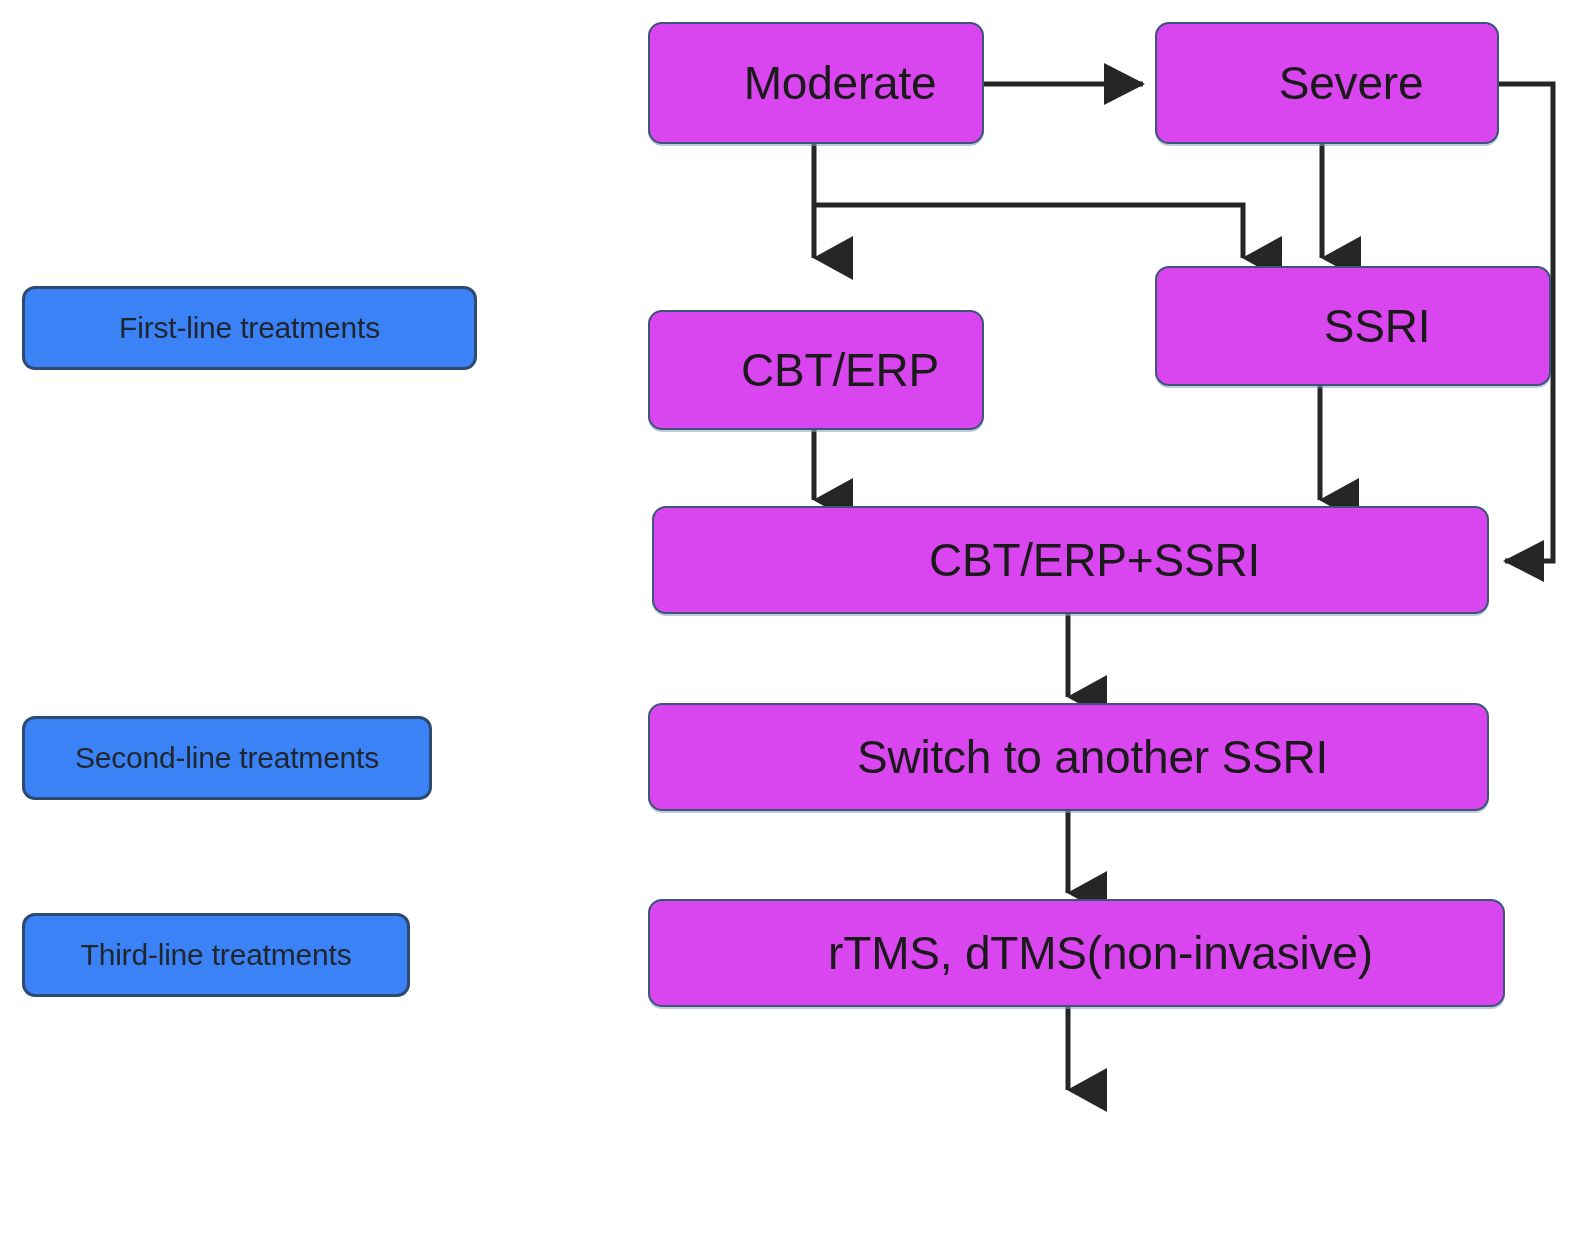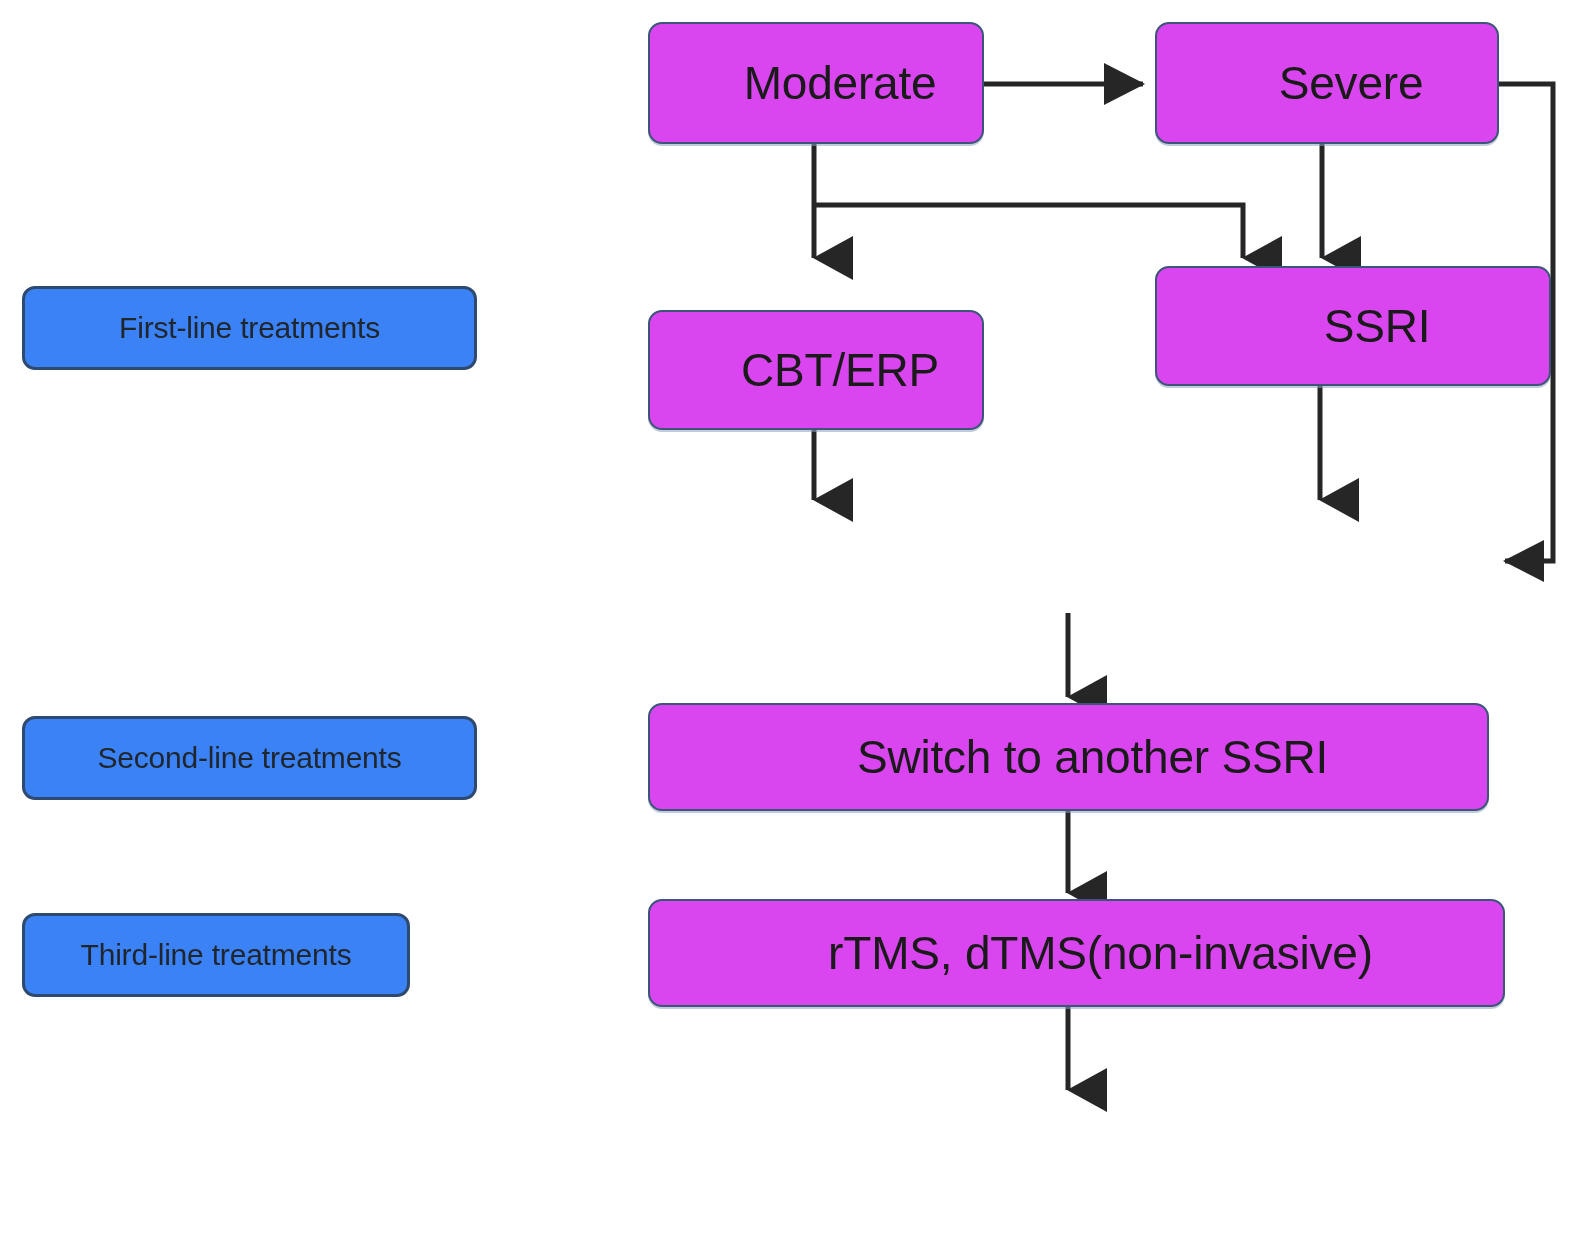--- a/index.html
+++ b/index.html
@@ -66,21 +66,21 @@
 </style>
 </head>
 <body>
 
 <div id="canvas">
 
   <div class="legend" style="left:22px; top:286px; width:455px; height:84px;">
     <span>First-line treatments</span>
   </div>
 
-  <div class="legend" style="left:22px; top:716px; width:455px; height:84px;">
+  <div class="legend" style="left:22px; top:716px; width:410px; height:84px;">
     <span>Second-line treatments</span>
   </div>
 
   <div class="legend" style="left:22px; top:913px; width:388px; height:84px;">
     <span>Third-line treatments</span>
   </div>
 
   <svg class="edges" viewBox="0 0 1578 1236">
     <defs>
       <marker id="arrowDown" markerWidth="10" markerHeight="9" refX="5" refY="8.4" orient="auto" markerUnits="strokeWidth">
@@ -124,20 +124,23 @@
   </div>
 
   <div class="node" style="left:648px; top:266px; width:336px; height:120px;margin-top:44px;">
     <span>CBT/ERP</span>
   </div>
 
   <div class="node" style="left:1155px; top:266px; width:396px; height:120px;">
     <span>SSRI</span>
   </div>
 
+  <div class="node" style="left:652px; top:506px; width:837px; height:108px;">
+    <span>CBT/ERP+SSRI</span>
+  </div>
 
   <div class="node" style="left:648px; top:703px; width:841px; height:108px;">
     <span>Switch to another SSRI</span>
   </div>
 
   <div class="node" style="left:648px; top:899px; width:857px; height:108px;">
     <span>rTMS, dTMS(non-invasive)</span>
   </div>
 
 

